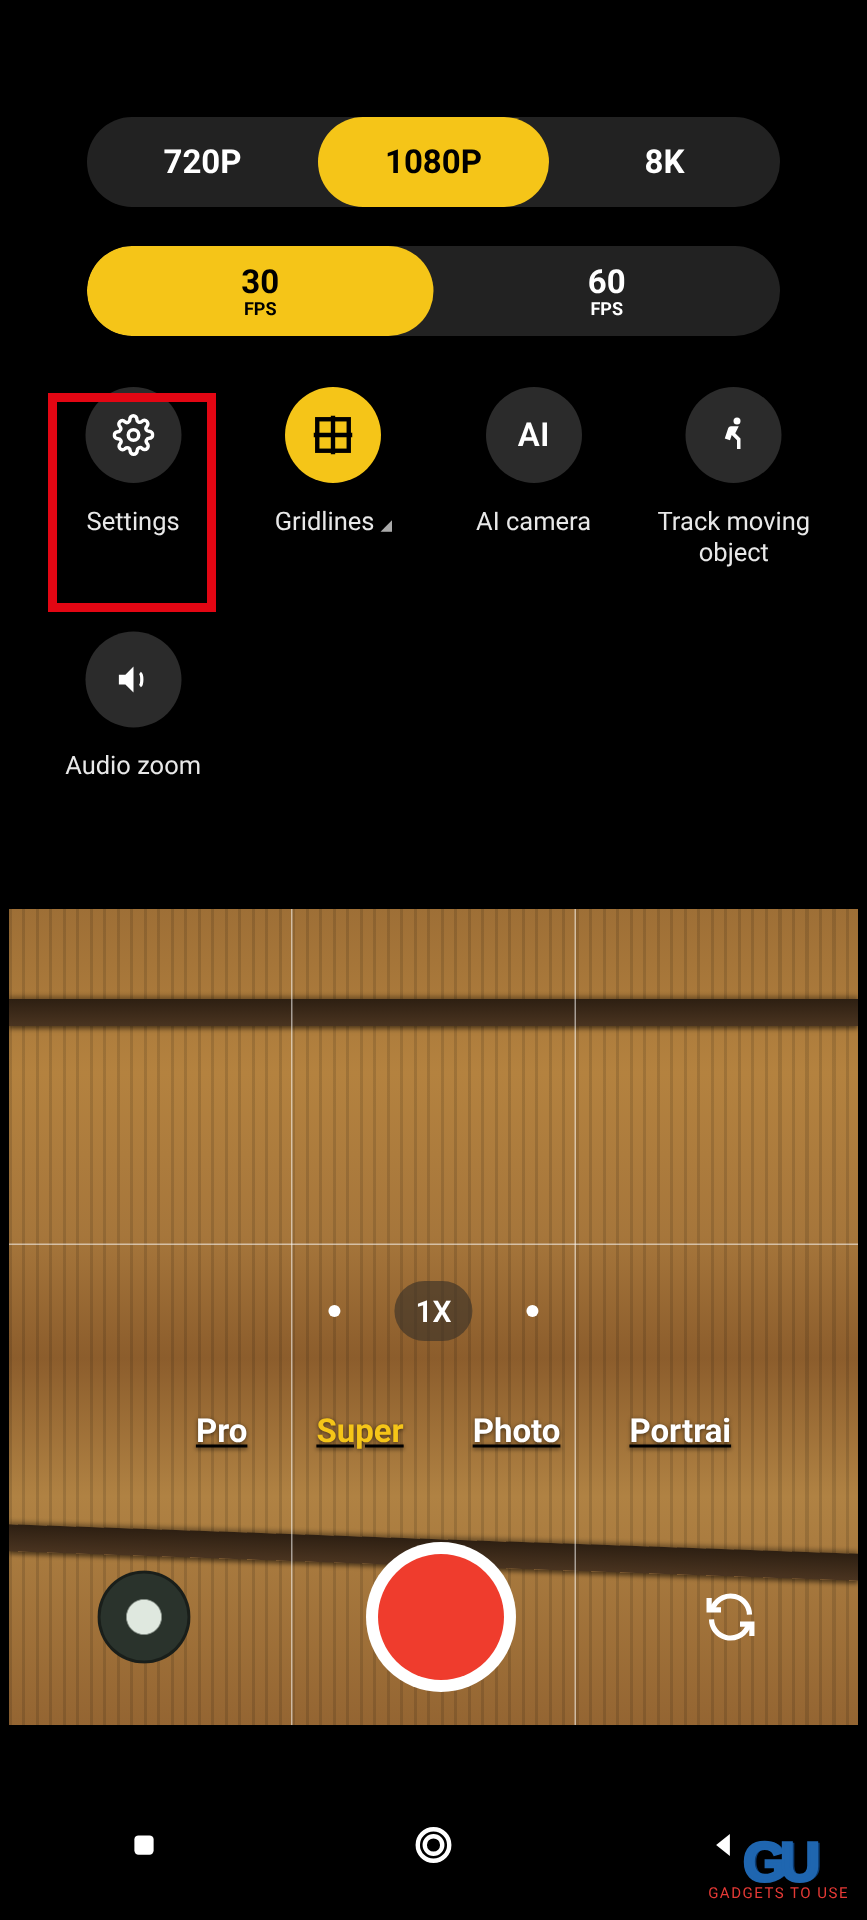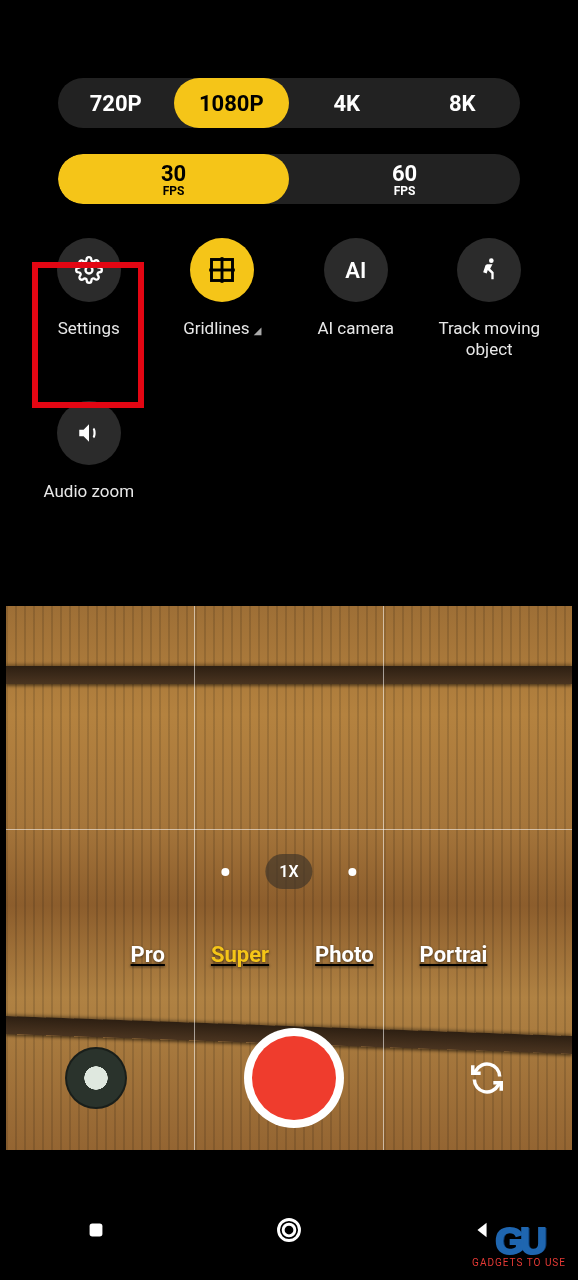--- a/index.html
+++ b/index.html
@@ -31,21 +31,21 @@
   border-radius: 0 0 40px 40px;
   padding: 60px 16px 30px;
 }
 
 
 .pill-row {
   background: #222;
   border-radius: 40px;
   display: flex;
   align-items: center;
-  height: 50px;
+  height: 60px;
   margin: 18px 36px 0;
   overflow: hidden;
 }
 .pill-row.fps { margin-top: 26px; }
 .pill {
   flex: 1;
   text-align: center;
   display: flex;
   flex-direction: column;
   justify-content: center;
@@ -148,21 +148,21 @@
   transform: translateX(-50%);
   display: flex;
   align-items: center;
   gap: 36px;
 }
 .zoom-dot { width: 8px; height: 8px; background: #fff; border-radius: 50%; }
 .zoom-chip {
   background: rgba(60,50,40,0.65);
   color: #fff;
   font-weight: 600;
-  font-size: 16px;
+  font-size: 20px;
   padding: 8px 14px;
   border-radius: 24px;
 }
 
 
 .mode-row {
   position: absolute;
   top: 336px;
   left: 0; right: 0;
   display: flex;
@@ -255,21 +255,20 @@
 </head>
 <body>
 
 <div class="status-dot"></div>
 
 <div class="panel">
 
   <div class="pill-row">
     <div class="pill">720P</div>
     <div class="pill selected">1080P</div>
-    <div class="pill">4K</div>
     <div class="pill">8K</div>
   </div>
 
   <div class="pill-row fps">
     <div class="pill selected">
       <span>30</span>
       <span class="sub">FPS</span>
     </div>
     <div class="pill">
       <span>60</span>

